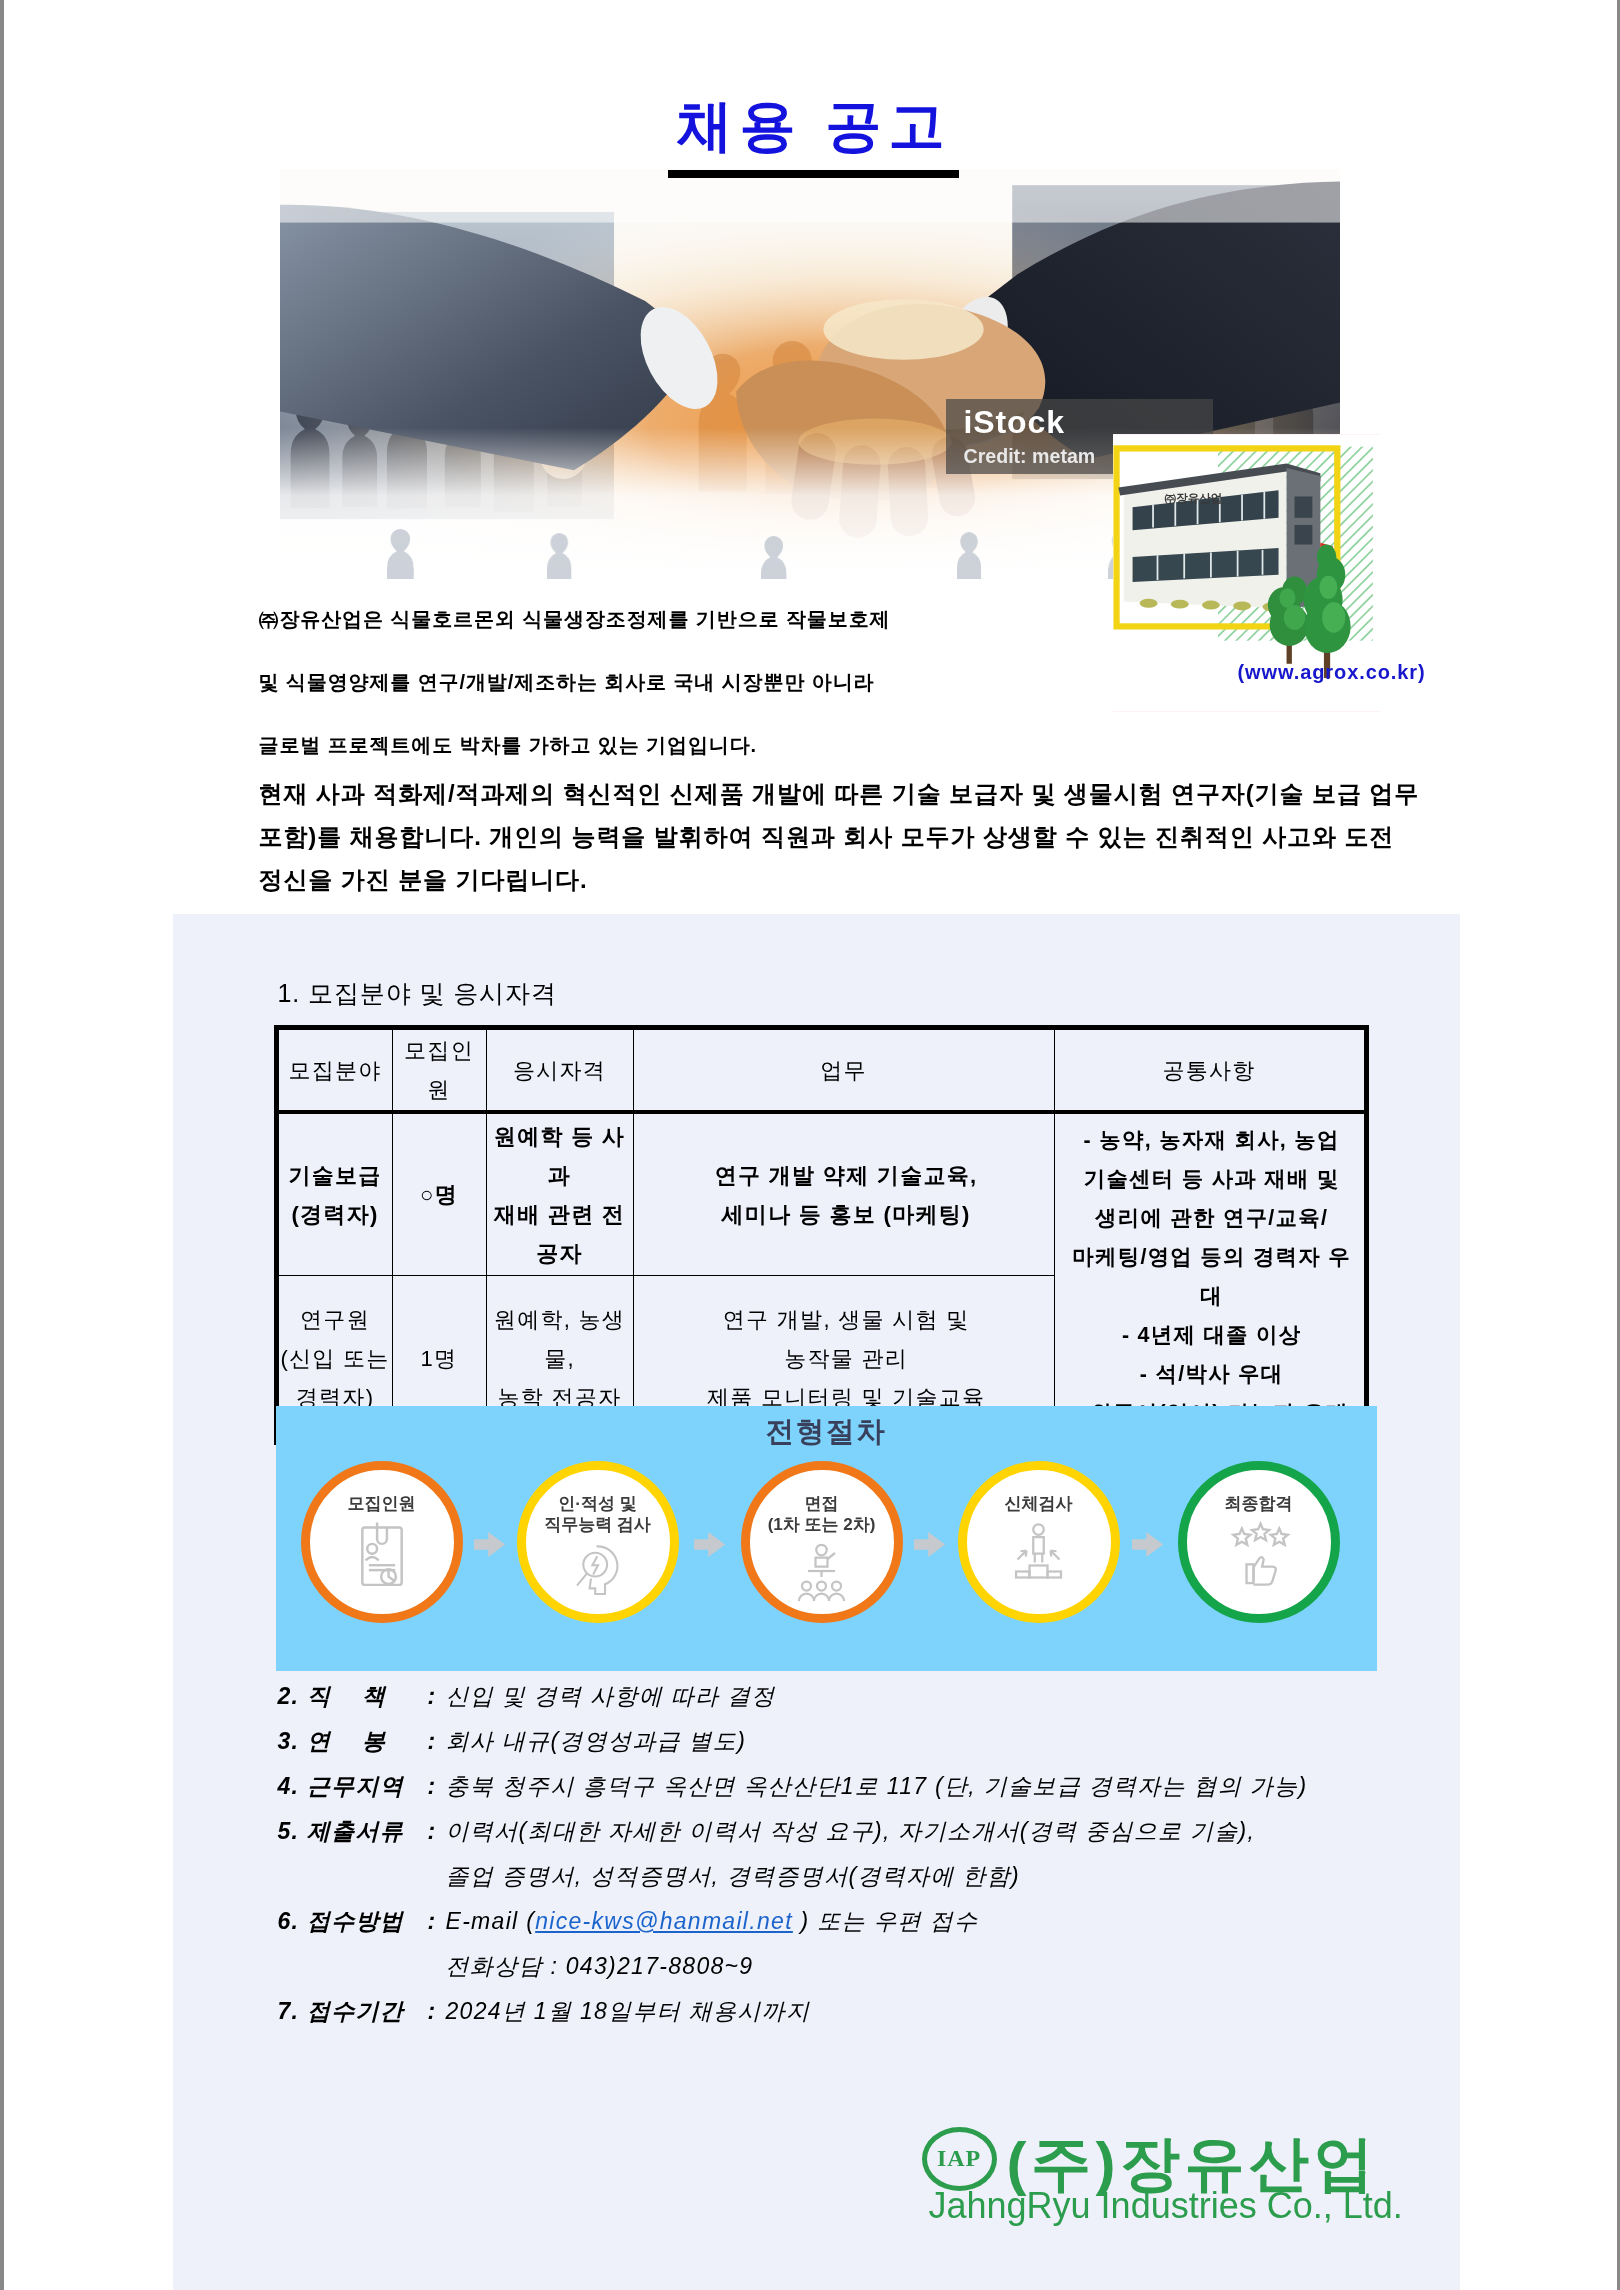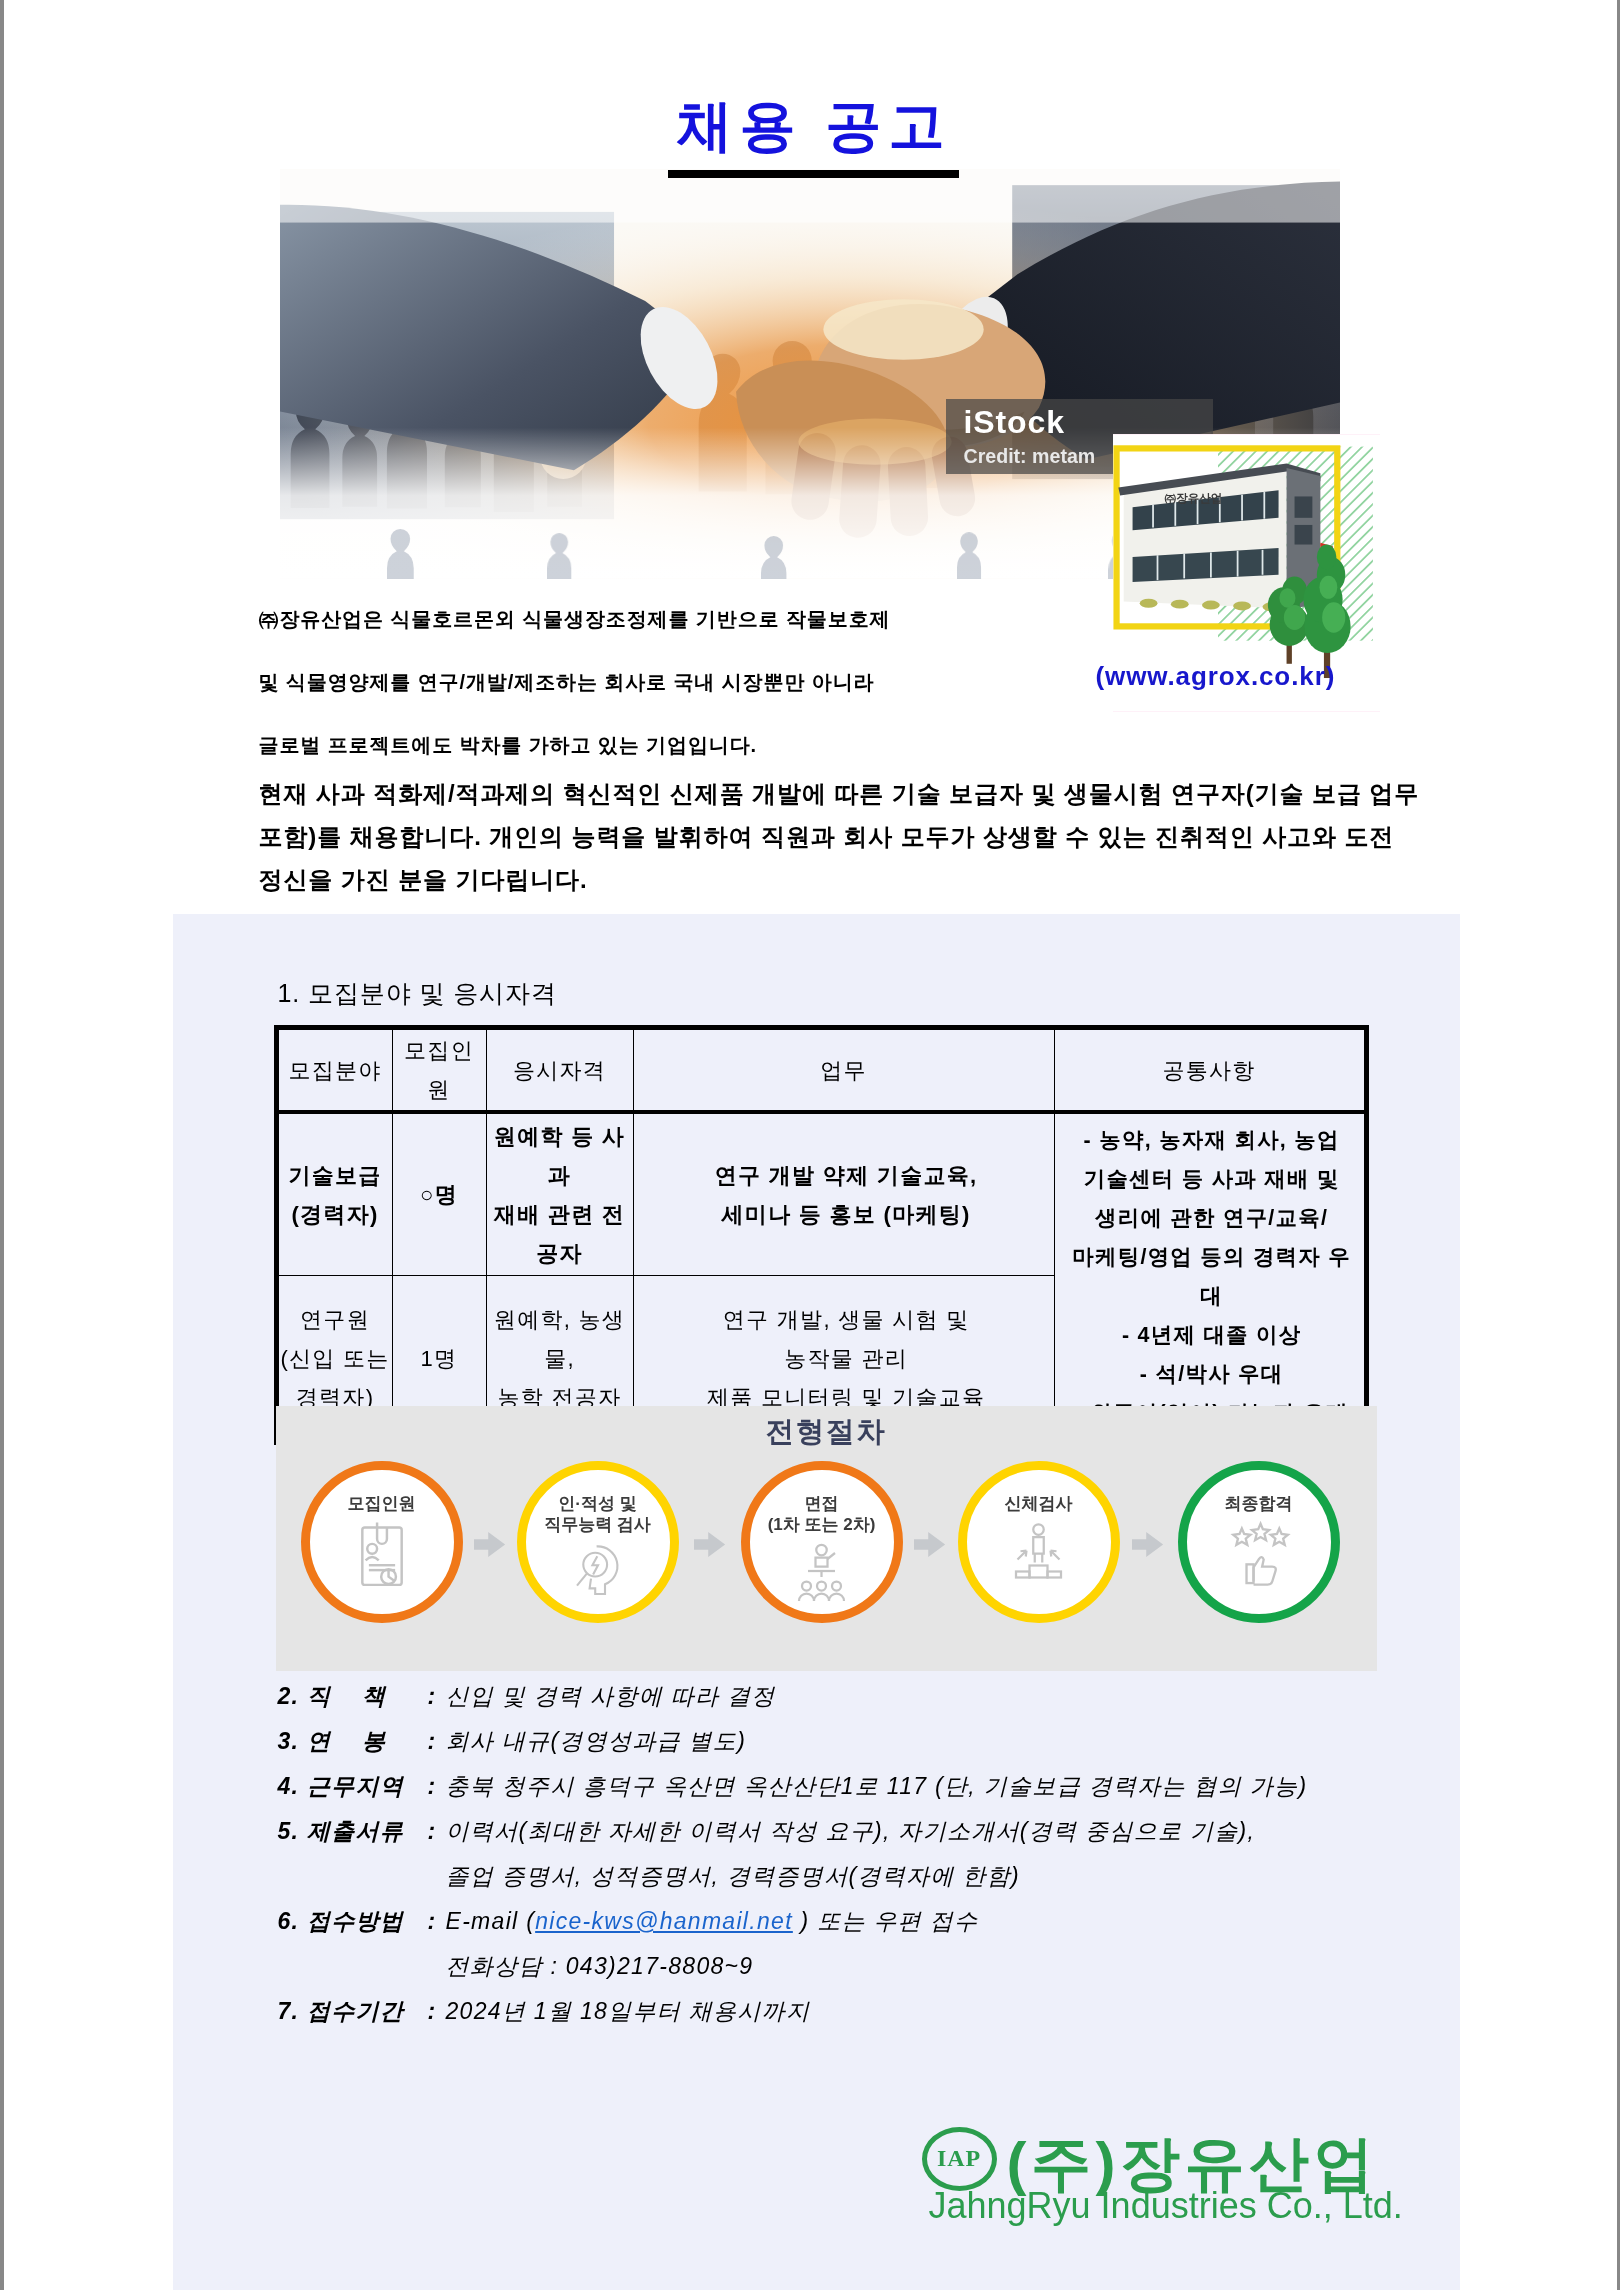--- a/index.html
+++ b/index.html
@@ -22,21 +22,21 @@
   .watermark{
     position:absolute;left:666px;top:230px;width:267px;height:75px;
     background:rgba(70,70,70,.72);color:#fff;padding:5.3px 0 0 18px;box-sizing:border-box;
   }
   .wm-title{font-size:32px;font-weight:bold;letter-spacing:0.9px;}
   .wm-credit{font-size:19.6px;font-weight:bold;color:#e8e8e8;margin-top:3.6px;}
   
   .building{position:absolute;left:1109px;top:434px;width:267px;height:278px;background:#f9a8d4;z-index:5;}
   .website{
     position:absolute;left:1092px;top:661px;width:330px;z-index:6;
-    font-size:26px;font-weight:bold;color:#1717cc;text-align:left;letter-spacing:0.9px;
+    font-size:20px;font-weight:bold;color:#1717cc;text-align:right;letter-spacing:0.9px;
   }
   
   .para{position:absolute;white-space:pre;letter-spacing:0.9px;}
   .para1{left:255px;top:588px;font-size:20px;font-weight:bold;line-height:63px;width:891px;}
   .para2{left:255px;top:772px;font-size:24px;font-weight:bold;line-height:43px;width:1176px;}
   
   .panel{position:absolute;left:169px;top:914px;width:1287px;height:1376px;background:#eef0fa;}
   
   .sec1-heading{position:absolute;left:274px;top:977px;font-size:25px;font-weight:normal;letter-spacing:0.9px;}
   
@@ -47,21 +47,21 @@
   table.recruit col.c1{width:116px}table.recruit col.c2{width:94px}
   table.recruit col.c3{width:147px}table.recruit col.c4{width:421px}table.recruit col.c5{width:312px}
   table.recruit th,table.recruit td{border:1.8px solid #000;text-align:center;vertical-align:middle;white-space:pre-line;line-height:39px;}
   table.recruit{border:5.3px solid #000;}
   table.recruit thead th{height:61px;font-weight:normal;border-bottom-width:4.5px;}
   table.recruit tr.r1 td{height:137px;font-weight:bold;}
   table.recruit tr.r2 td{height:150px;}
   td.duty{text-align:left;padding:5.3px 9px 5.3px 14.3px;}
   td.common{text-align:left;padding:7.1px 9px 7.1px 14.3px;font-size:21.4px;line-height:38px;}
   
-  .flow-box{position:absolute;left:272px;top:1406px;width:1101px;height:265px;background:#e5e5e5;}
+  .flow-box{position:absolute;left:272px;top:1406px;width:1101px;height:265px;background:#7dd3fc;}
   .flow-title{position:absolute;left:0;top:7.1px;width:1101px;text-align:center;font-size:28.5px;font-weight:bold;color:#39405c;letter-spacing:1.8px;}
   .step{
     position:absolute;top:55px;width:162px;height:162px;border-radius:50%;
     border:9.8px solid #f07818;background:#fff;box-sizing:border-box;text-align:center;
   }
   .step-label{
     margin-top:23px;font-size:17px;font-weight:bold;color:#3c3c3c;
     line-height:21.4px;white-space:pre-line;letter-spacing:0;
   }
   .step svg{display:block;margin:1.8px auto 0 auto;}

